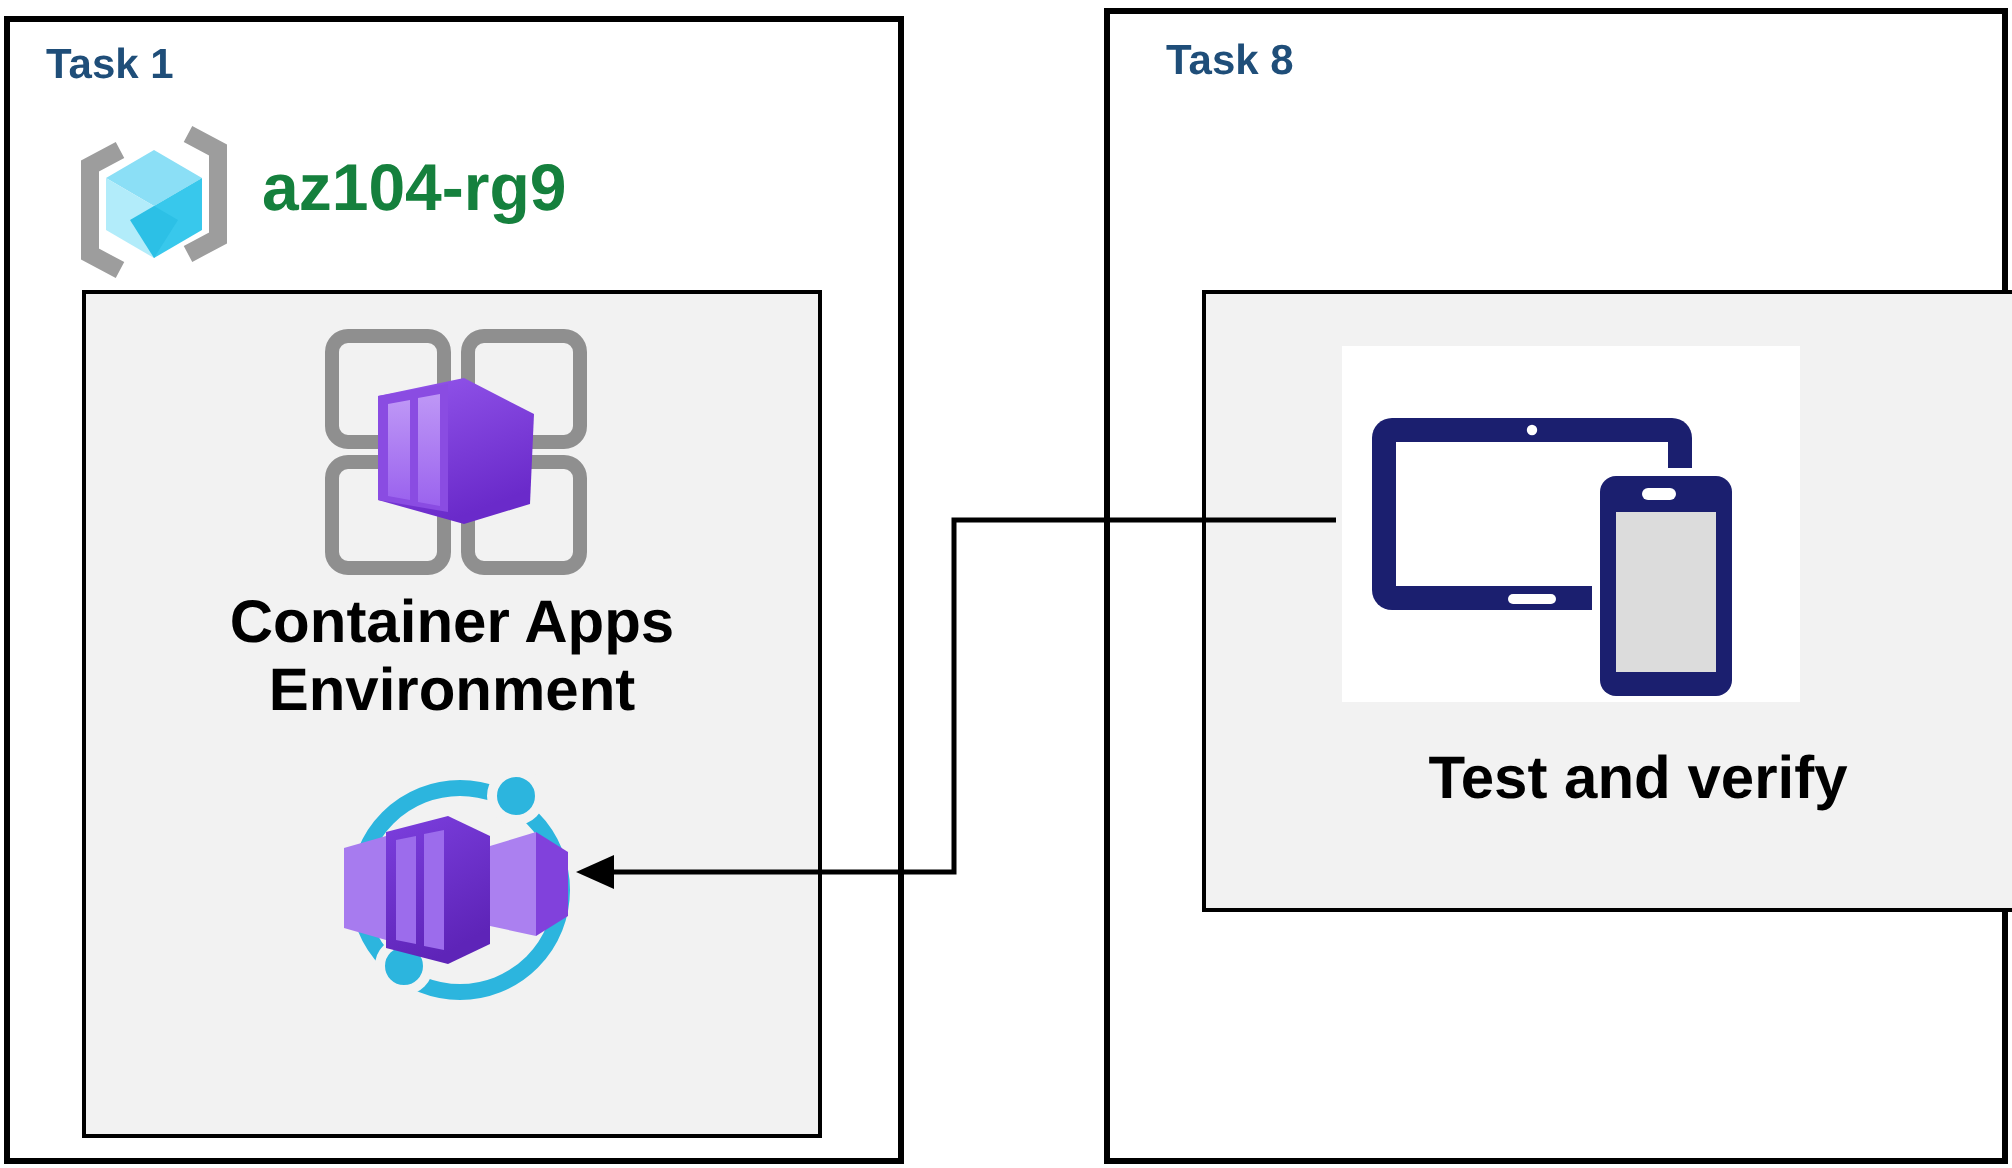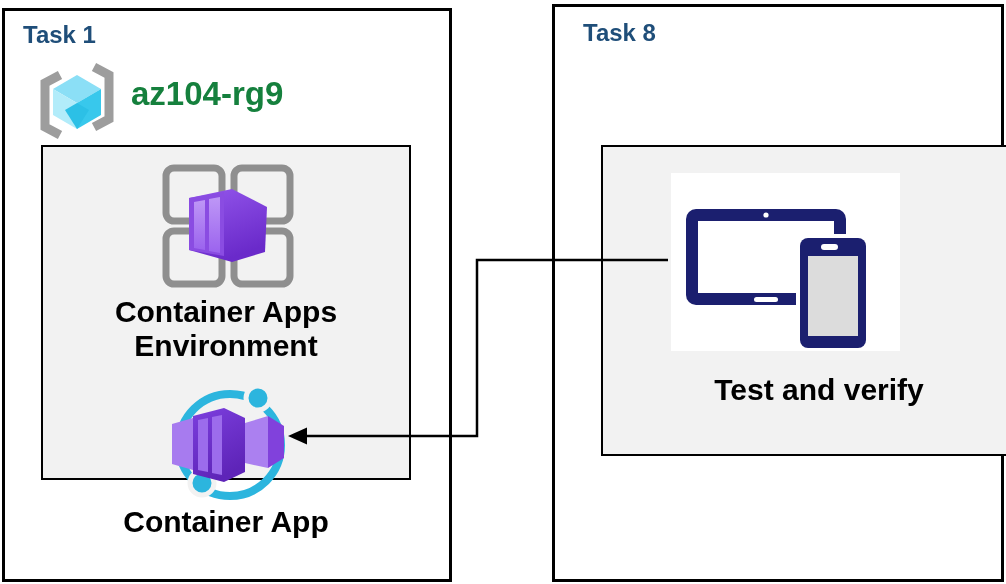--- a/index.html
+++ b/index.html
@@ -6,28 +6,28 @@
   #page {
     position:relative; width:1006px; height:584px; overflow:hidden;
     font-family:"Liberation Sans", sans-serif; background:#ffffff;
   }
   .task-box {
     position:absolute; background:#ffffff; border:3px solid #000000; box-sizing:border-box;
   }
   #task1-box { left:2px; top:8px; width:450px; height:574px; }
   #task2-box { left:552px; top:4px; width:452px; height:578px; }
   .task-title {
-    position:absolute; font-size:24px; font-weight:bold; color:#1F4E79; letter-spacing:0;
+    position:absolute; font-size:21px; font-weight:bold; color:#1F4E79; letter-spacing:0;
   }
   #task1-title { left:18px; top:10px; }
   #task2-title { left:28px; top:12px; }
   .inner-box {
     position:absolute; background:#F2F2F2; border:2px solid #000000; box-sizing:border-box;
   }
-  #task1-inner { left:36px; top:134px; width:370px; height:335px; }
+  #task1-inner { left:36px; top:134px; width:370px; height:424px; }
   #task2-inner { left:46px; top:138px; width:436px; height:311px; }
   .icon-abs { position:absolute; }
   .item-label {
     position:absolute; left:0; width:100%; text-align:center;
     font-size:30px; line-height:34px; font-weight:bold; color:#000000;
   }
   #env-label  { top:148px; padding:0 50px; box-sizing:border-box; }
   #app-label  { top:358px; }
   #test-label { top:226px; }
   #rg-label {
@@ -98,21 +98,20 @@
         <circle cx="66" cy="62" r="51" fill="none" stroke="#2CB5DE" stroke-width="8"></circle>
         <circle cx="94" cy="15" r="12" fill="#2CB5DE" stroke="#F2F2F2" stroke-width="5"></circle>
         <circle cx="38" cy="100" r="12" fill="#2CB5DE" stroke="#F2F2F2" stroke-width="5"></circle>
         <polygon points="8,41 29,35 29,87 8,81" fill="#A77BEF"></polygon>
         <polygon points="29,33 60,25 81,35 81,89 60,99 29,91" fill="url(#appGrad)"></polygon>
         <polygon points="34,37 44,35 44,89 34,87" fill="#9C6CEC"></polygon>
         <polygon points="48,34 58,32 58,92 48,90" fill="#9C6CEC"></polygon>
         <polygon points="81,40 104,33 104,85 81,80" fill="#AB80F0"></polygon>
         <polygon points="104,33 120,43 120,75 104,85" fill="#8141DC"></polygon>
       </svg>
-      <div id="app-label" class="item-label">Container App</div>
     </div>
   </div>
 
   <div id="task2-box" class="task-box">
     <div id="task2-title" class="task-title">Task 8</div>
 
     <div id="task2-inner" class="inner-box">
       <div id="devices-panel">
         <svg width="229" height="178" viewBox="0 0 229 178">
 

